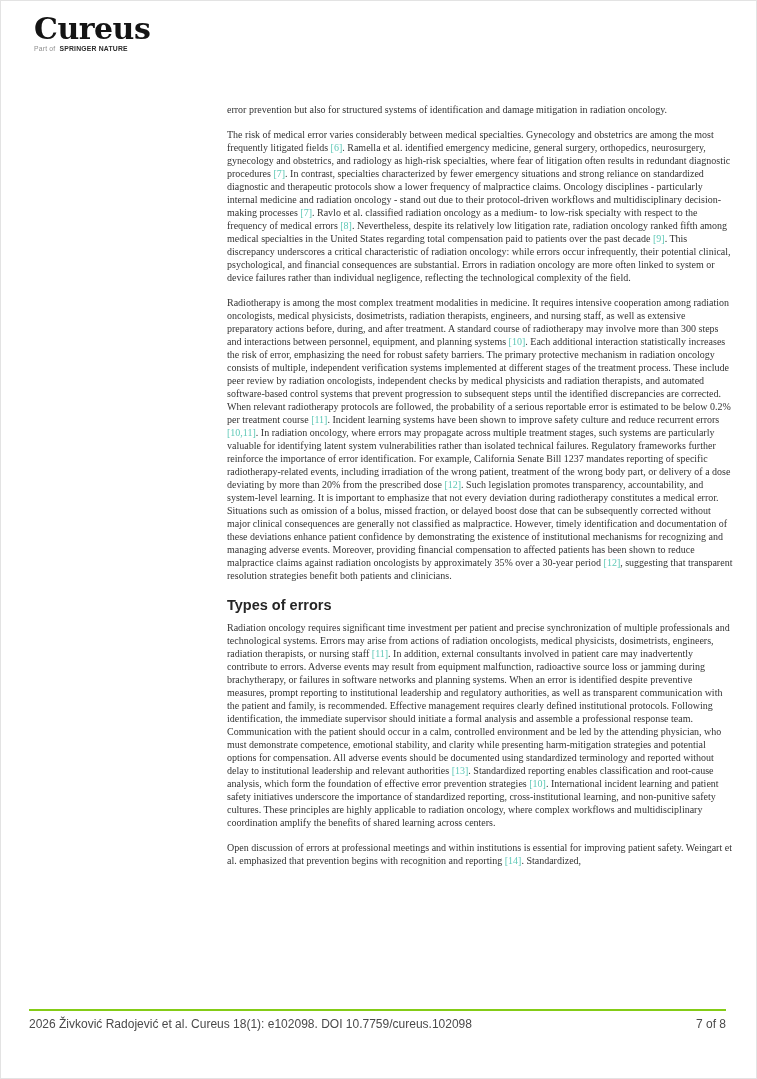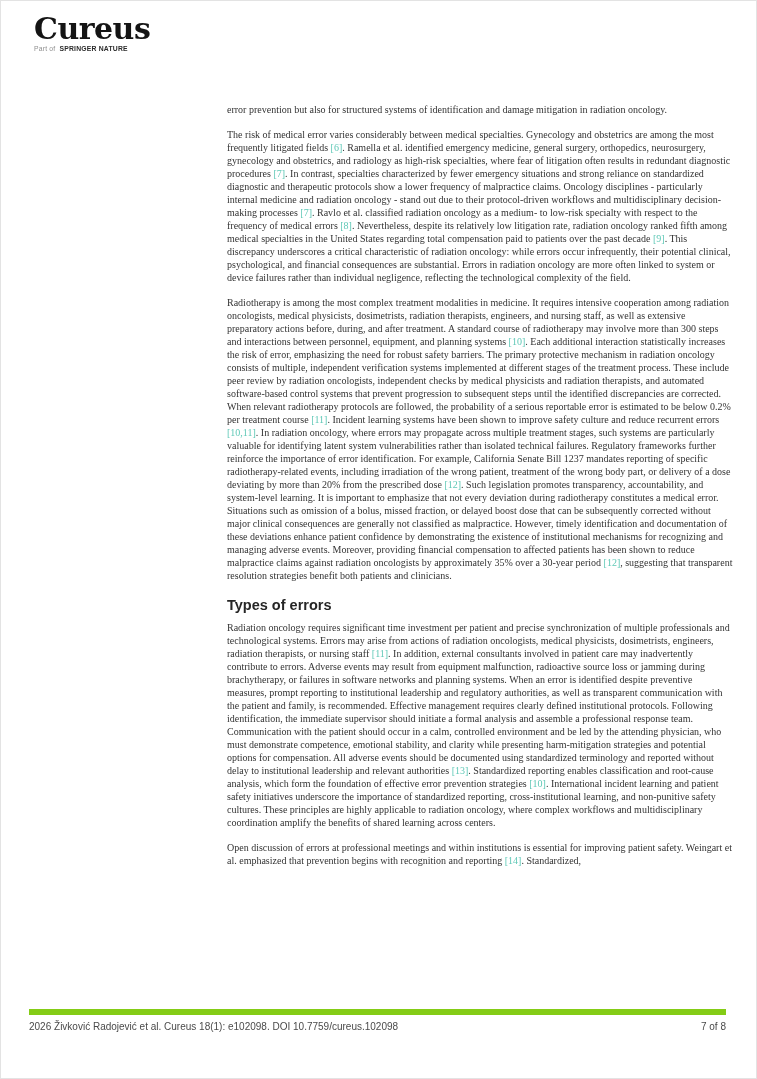--- a/index.html
+++ b/index.html
@@ -62,27 +62,27 @@
     text-decoration: none;
     cursor: pointer;
   }
 
   
   .footer {
     position: absolute;
     left: 28px;
     right: 30px;
     top: 1008px;
-    border-top: 6px solid #84cc16;
+    border-top: 2px solid #84cc16;
     padding-top: 6px;
     display: flex;
     justify-content: space-between;
     align-items: baseline;
     font-family: "Liberation Sans", sans-serif;
-    font-size: 10px;
+    font-size: 12px;
     color: #4a4a4a;
   }
 </style>
 </head>
 <body>
 
 <div class="page">
 
   <header class="logo">
     <div class="brand">Cureus</div>

